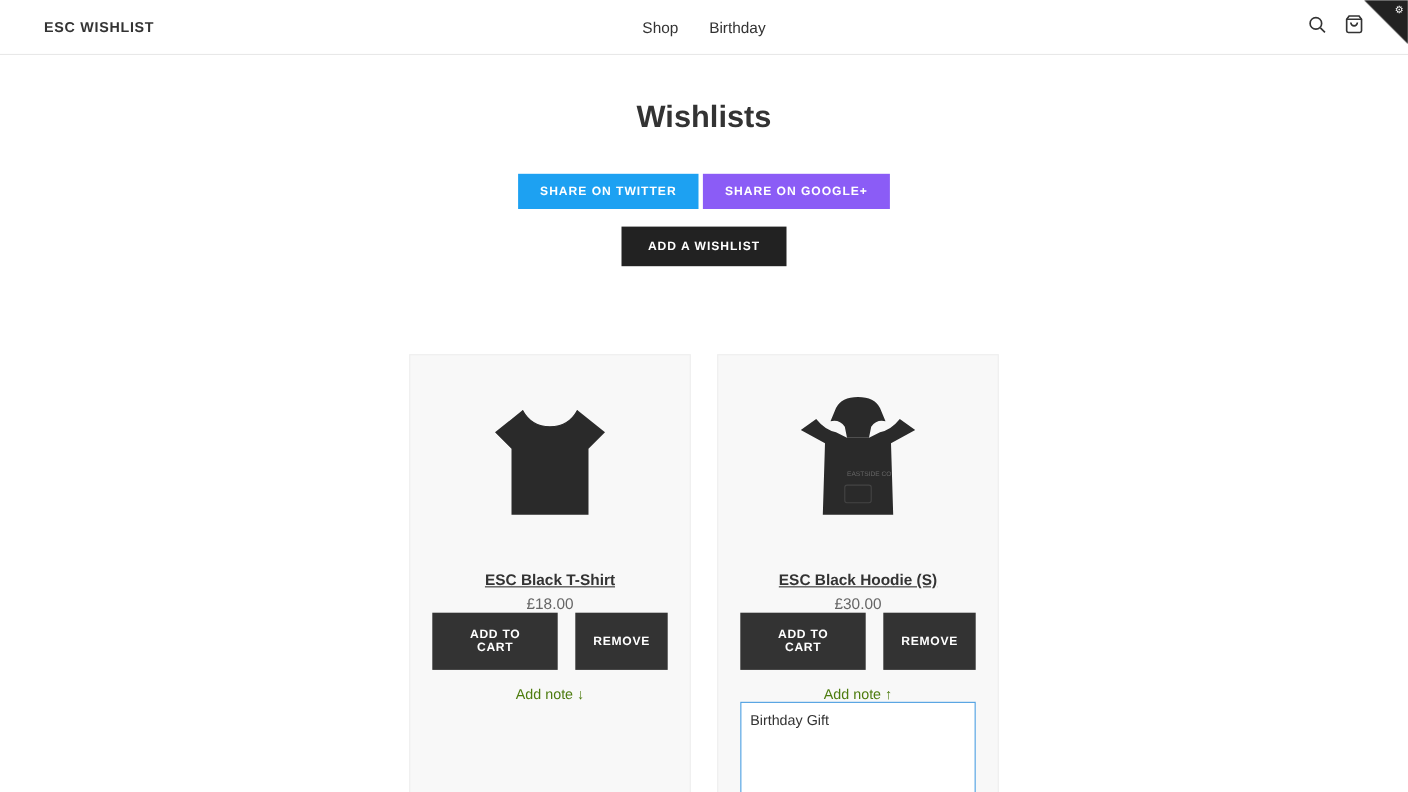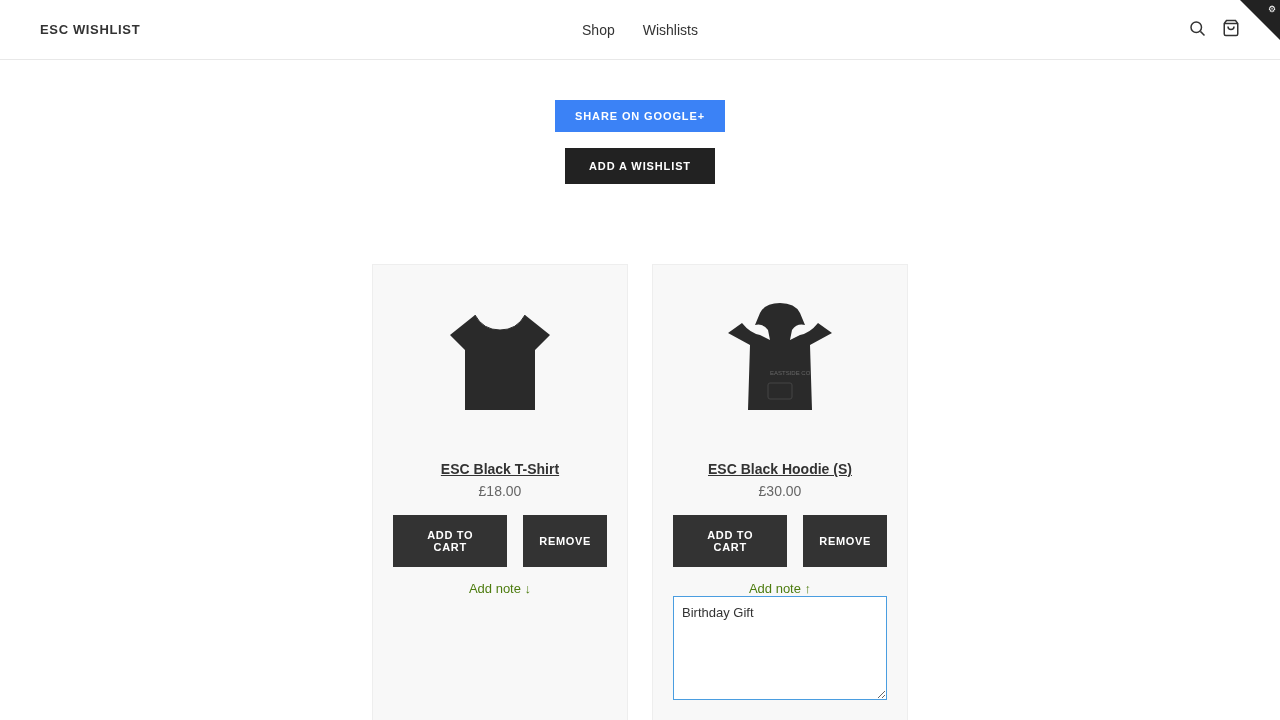--- a/index.html
+++ b/index.html
@@ -4,21 +4,21 @@
   <style>
     * { box-sizing: border-box; margin: 0; padding: 0; }
     body { font-family: -apple-system, BlinkMacSystemFont, 'Helvetica Neue', Helvetica, Arial, sans-serif; background: #fff; color: #333; }
 
     
     header {
       display: flex;
       align-items: center;
       justify-content: space-between;
       padding: 0 40px;
-      height: 60px;
+      height: 50px;
       border-bottom: 1px solid #e8e8e8;
     }
     .header-logo {
       font-size: 13px;
       font-weight: 600;
       letter-spacing: 0.05em;
       text-transform: uppercase;
       color: #333;
     }
     .header-nav {
@@ -103,21 +103,21 @@
       color: #fff;
       border: none;
       padding: 10px 20px;
       font-size: 11px;
       font-weight: 600;
       letter-spacing: 0.08em;
       cursor: pointer;
       text-transform: uppercase;
     }
     .btn-googleplus {
-      background: #3b82f6;
+      background: #8b5cf6;
       color: #fff;
       border: none;
       padding: 10px 20px;
       font-size: 11px;
       font-weight: 600;
       letter-spacing: 0.08em;
       cursor: pointer;
       text-transform: uppercase;
     }
 
@@ -170,21 +170,20 @@
       font-size: 14px;
       font-weight: 700;
       text-decoration: underline;
       margin-bottom: 6px;
       color: #333;
     }
 
     .product-price {
       font-size: 14px;
       color: #666;
-      margin-bottom: 16px;
     }
 
     .product-actions {
       display: flex;
       gap: 16px;
       margin-bottom: 14px;
       justify-content: center;
     }
 
     .btn-add-to-cart {
@@ -233,42 +232,44 @@
 </head>
 <body>
 
 <div class="corner-badge"></div>
 <span class="corner-badge-icon">⚙</span>
 
 <header>
   <div class="header-logo">ESC WISHLIST</div>
   <nav class="header-nav">
     <a href="#">Shop</a>
-    <a href="#">Wishlists</a>
+    <a href="#">Birthday</a>
   </nav>
   <div class="header-icons">
     <span>
       <svg viewBox="0 0 24 24" fill="none" stroke="#333" stroke-width="2">
         <circle cx="11" cy="11" r="7"></circle>
         <line x1="16.5" y1="16.5" x2="22" y2="22"></line>
       </svg>
     </span>
     <span>
       <svg viewBox="0 0 24 24" fill="none" stroke="#333" stroke-width="2">
         <path d="M6 2L3 6v14a2 2 0 002 2h14a2 2 0 002-2V6l-3-4z"></path>
         <line x1="3" y1="6" x2="21" y2="6"></line>
         <path d="M16 10a4 4 0 01-8 0"></path>
       </svg>
     </span>
   </div>
 </header>
 
 <main>
+  <h1>Wishlists</h1>
 
   <div class="share-buttons">
+    <button class="btn-twitter">SHARE ON TWITTER</button>
     <button class="btn-googleplus">SHARE ON GOOGLE+</button>
   </div>
 
   <div style="margin-bottom: 28px;">
     <button class="btn-add-wishlist">ADD A WISHLIST</button>
   </div>
 
   <div class="products-grid">
 
     <div class="product-card">

